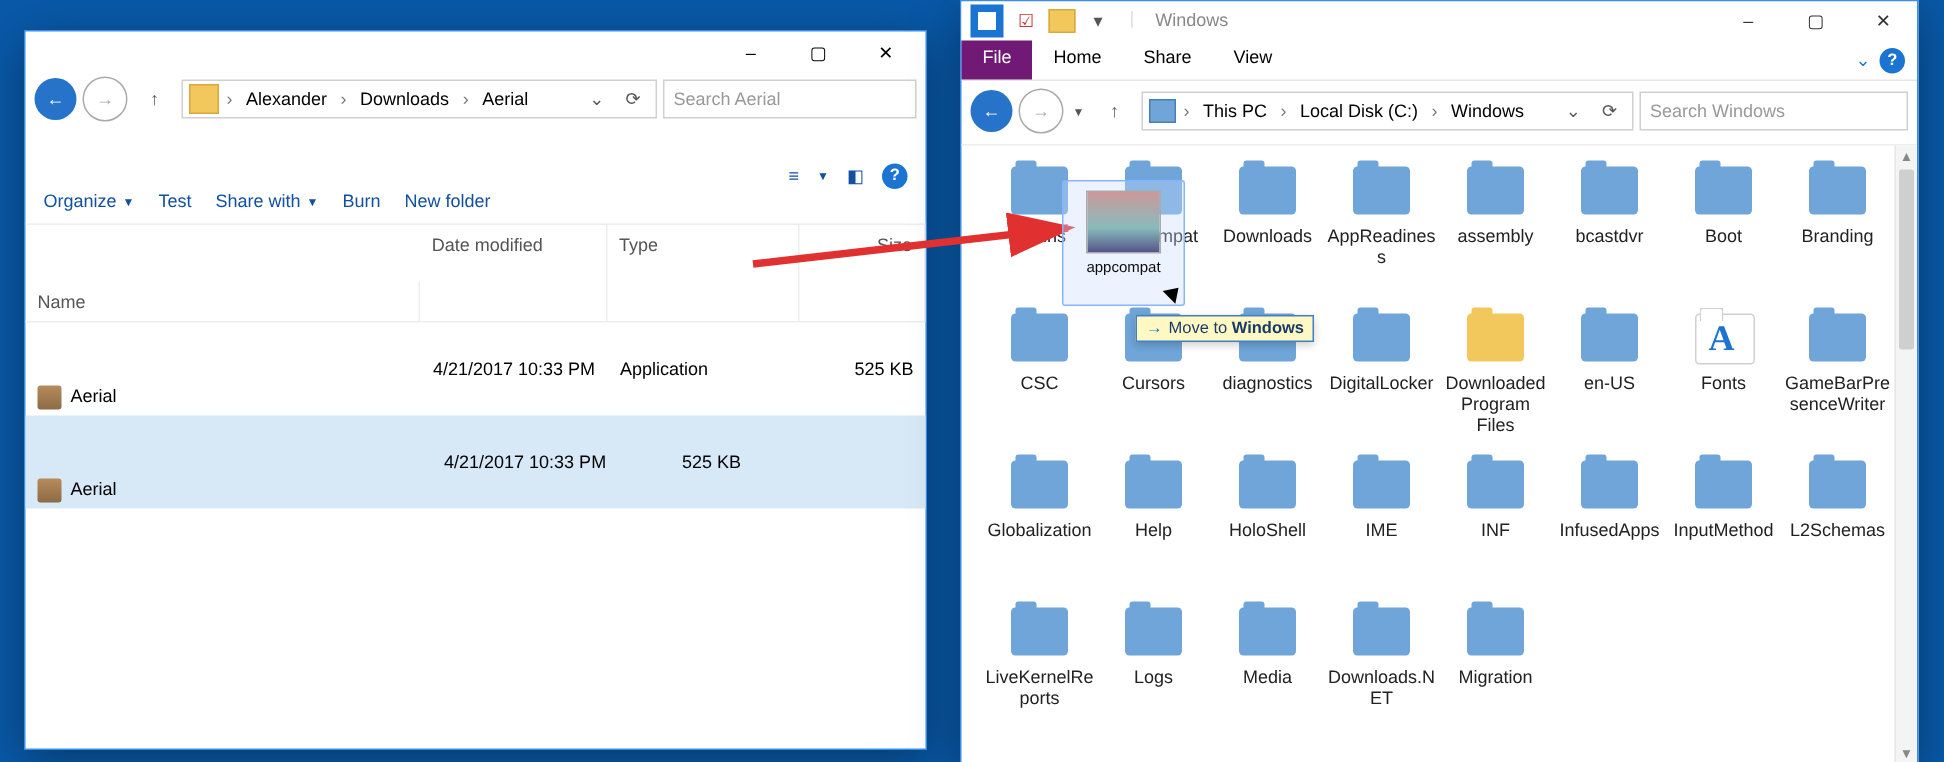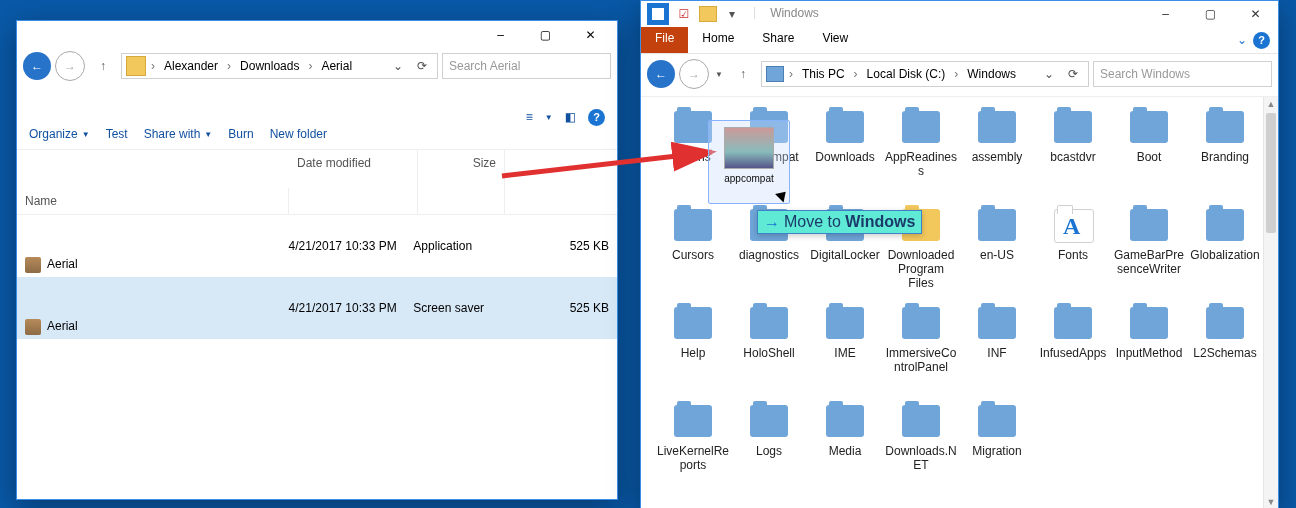--- a/index.html
+++ b/index.html
@@ -42,21 +42,21 @@
   
   .tabstrip { height: 26px; display: flex; align-items: stretch; background: #fff; border-bottom: 0; }
   .qat      { display: flex; align-items: center; gap: 4px; padding: 0 6px; }
   .qat-square { width: 22px; height: 22px; display:inline-flex; align-items:center; justify-content:center; }
   .qat-blue   { background: #1b74d1; color:#fff; }
   .title-text { color: #888; padding: 5px 10px; }
   .tabstrip .spacer { flex: 1; }
   .wctl2 { width: 45px; height: 26px; display: inline-flex; align-items: center; justify-content: center; color: #333; }
   .ribbon-tabs { height: 26px; display: flex; align-items: stretch; border-bottom: 1px solid #e5e5e5; }
   .rtab { padding: 4px 14px; }
-  .rtab.file { background: #c2410c; color: #fff; }
+  .rtab.file { background: #701a75; color: #fff; }
   .ribbon-tabs .rtoolright { margin-left: auto; display:flex; align-items:center; gap:6px; padding-right:8px; color:#1b74d1; }
   .navbar2 { display: flex; align-items: center; gap: 4px; padding: 4px 6px 6px 6px; height: 32px; border-bottom: 1px solid #eee; }
   .navbar2 .searchbox { width: 165px; }
   .folderpane { position: relative; flex: 1; overflow: hidden; }
   .grid { position: absolute; inset: 6px 14px 0 14px; display: flex; flex-wrap: wrap; align-content: flex-start; }
   .folder { width: 76px; height: 94px; display: flex; flex-direction: column; align-items: center; text-align: center; gap: 4px; padding-top: 4px; }
   .folder .fico { width: 48px; height: 40px; position: relative; }
   .folder .fico::before { content:""; position:absolute; left:5px; top:4px; width:38px; height:32px; background:#6fa5d8; border-radius:3px; }
   .folder .fico::after  { content:""; position:absolute; left:8px; top:0; width:14px; height:8px; background:#6fa5d8; border-radius:2px 2px 0 0; }
   .folder.yellow .fico::before { background:#f2c75c; }
@@ -69,21 +69,21 @@
   .scrollbar .thumb { position:absolute; left:2px; top:16px; width:10px; height:120px; background:#cfcfcf; border-radius:2px; }
   .scrollbar .arr   { position:absolute; left:0; width:14px; height:14px; text-align:center; color:#888; font-size:9px; line-height:14px; }
   .scrollbar .arr.up   { top:0; }
   .scrollbar .arr.down { bottom:0; }
 
   
   .arrow-annot { position: absolute; pointer-events: none; }
   .drag-ghost  { position: absolute; width: 80px; height: 76px; border: 1px solid #88b4ff; background: rgba(200,220,255,.35); display:flex; flex-direction:column; align-items:center; padding-top:6px; gap:4px; font-size:10px; color:#0a0a0a; border-radius:2px; }
   .drag-ghost .thumb-img { width:48px; height:40px; background: linear-gradient(180deg,#c99 0%,#8bb 60%,#558 100%); border:1px solid #aaa; }
   .cursor-arrow { position:absolute; width:0;height:0; border-left:9px solid #000; border-top:6px solid transparent; border-bottom:6px solid transparent; transform: rotate(-45deg); }
-  .drop-tip { position:absolute; background:#5eead4; border:1px solid #4080c8; padding:2px 6px; font-size:16px; color:#1b3a6a; box-shadow:0 2px 6px rgba(0,0,0,.2); }
+  .drop-tip { position:absolute; background:#fef9c3; border:1px solid #4080c8; padding:2px 6px; font-size:11px; color:#1b3a6a; box-shadow:0 2px 6px rgba(0,0,0,.2); }
   .drop-tip .arr { color:#1b74d1; margin-right:4px; }
 </style>
 </head>
 <body>
 
 <div class="stage">
 
   <div class="window win1">
     <div class="dlg-title">
       <span class="wctl1">–</span>
@@ -120,32 +120,32 @@
           <span class="dd" style="color:#1250a0;font-size:8px">▼</span>
         <span style="color:#1250a0">◧</span>
         <span class="help-icon">?</span>
       </span>
     </div>
 
     <div class="filelist">
       <div class="hdr">
         <div class="col-name">Name</div>
         <div class="col-date">Date modified</div>
+        <div class="col-type">Type</div>
         <div class="col-size">Size</div>
       </div>
       <div class="row">
         <div class="col-name"><span class="name-ico"></span><span>Aerial</span></div>
         <div class="col-date">4/21/2017 10:33 PM</div>
         <div class="col-type">Application</div>
         <div class="col-size">525 KB</div>
       </div>
       <div class="row sel">
         <div class="col-name"><span class="name-ico"></span><span>Aerial</span></div>
         <div class="col-date">4/21/2017 10:33 PM</div>
-        <div class="col-type">Screen saver</div>
         <div class="col-size">525 KB</div>
       </div>
     </div>
   </div>
 
   <div class="window win2">
     <div class="tabstrip">
       <div class="qat">
         <span class="qat-square qat-blue">
           <svg width="12" height="12" viewBox="0 0 12 12">
@@ -223,20 +223,24 @@
           <div class="folder">
             <div class="fico"></div>
             <div class="lab">Boot</div>
           </div>
           <div class="folder">
             <div class="fico"></div>
             <div class="lab">Branding</div>
           </div>
           <div class="folder">
             <div class="fico"></div>
+            <div class="lab">CSC</div>
+          </div>
+          <div class="folder">
+            <div class="fico"></div>
             <div class="lab">Cursors</div>
           </div>
           <div class="folder">
             <div class="fico"></div>
             <div class="lab">diagnostics</div>
           </div>
           <div class="folder">
             <div class="fico"></div>
             <div class="lab">DigitalLocker</div>
           </div>
@@ -266,24 +270,20 @@
             <div class="fico"></div>
             <div class="lab">Help</div>
           </div>
           <div class="folder">
             <div class="fico"></div>
             <div class="lab">HoloShell</div>
           </div>
           <div class="folder">
             <div class="fico"></div>
             <div class="lab">IME</div>
-          </div>
-          <div class="folder">
-            <div class="fico"></div>
-            <div class="lab">ImmersiveControlPanel</div>
           </div>
           <div class="folder">
             <div class="fico"></div>
             <div class="lab">INF</div>
           </div>
           <div class="folder">
             <div class="fico"></div>
             <div class="lab">InfusedApps</div>
           </div>
           <div class="folder">

